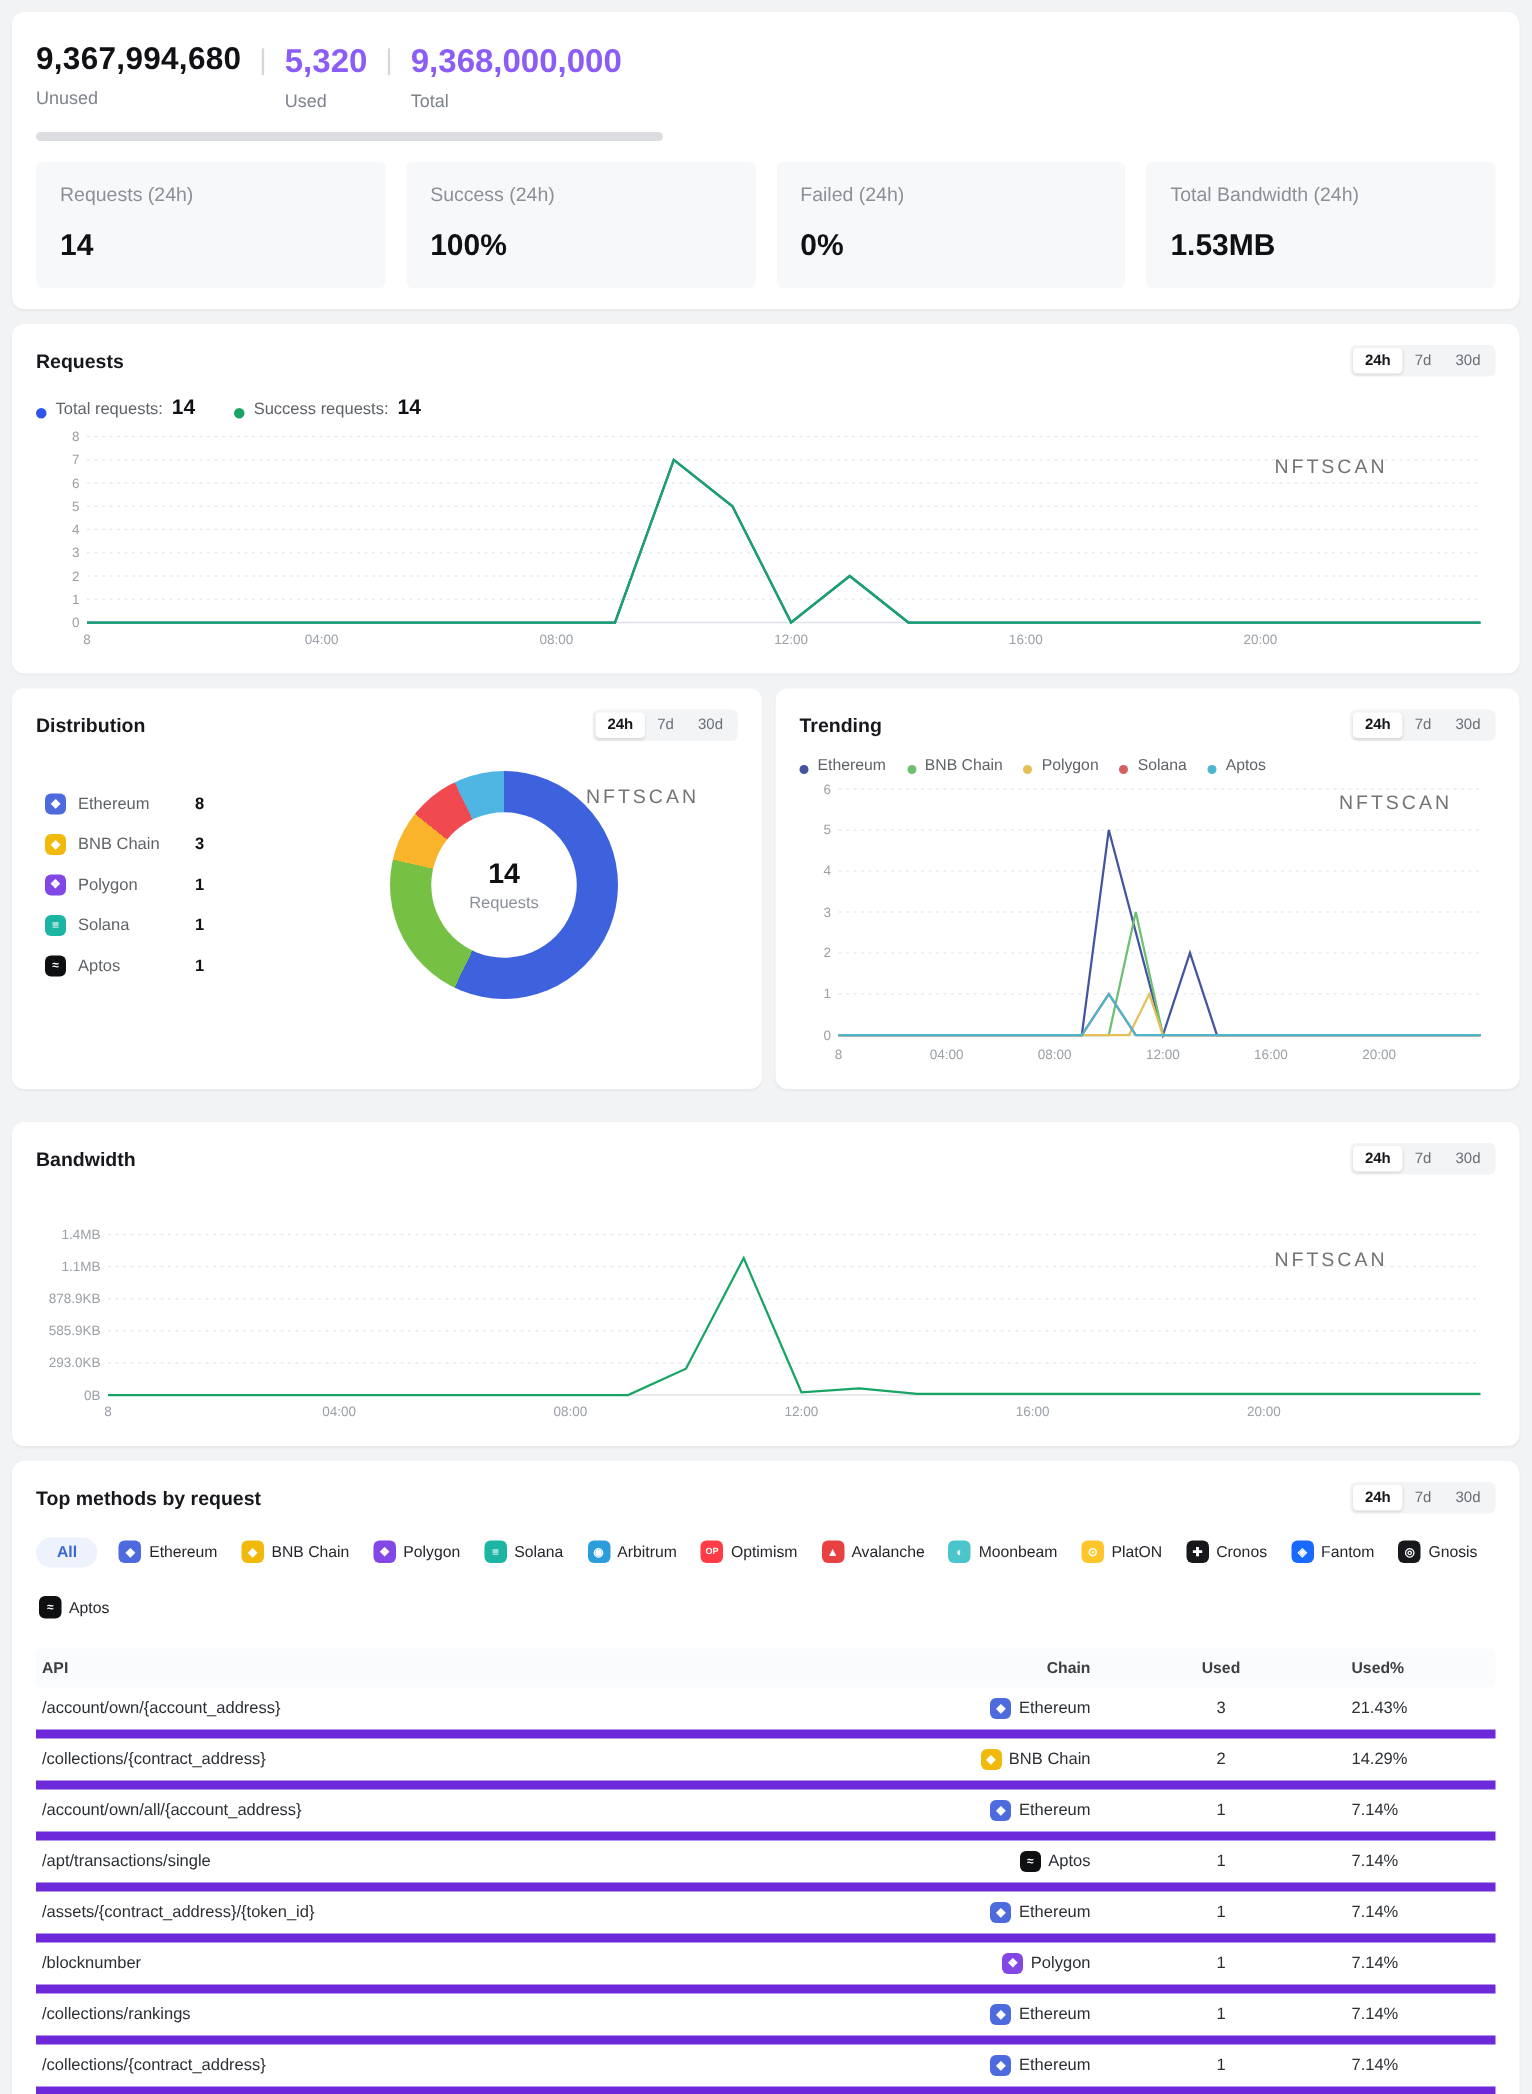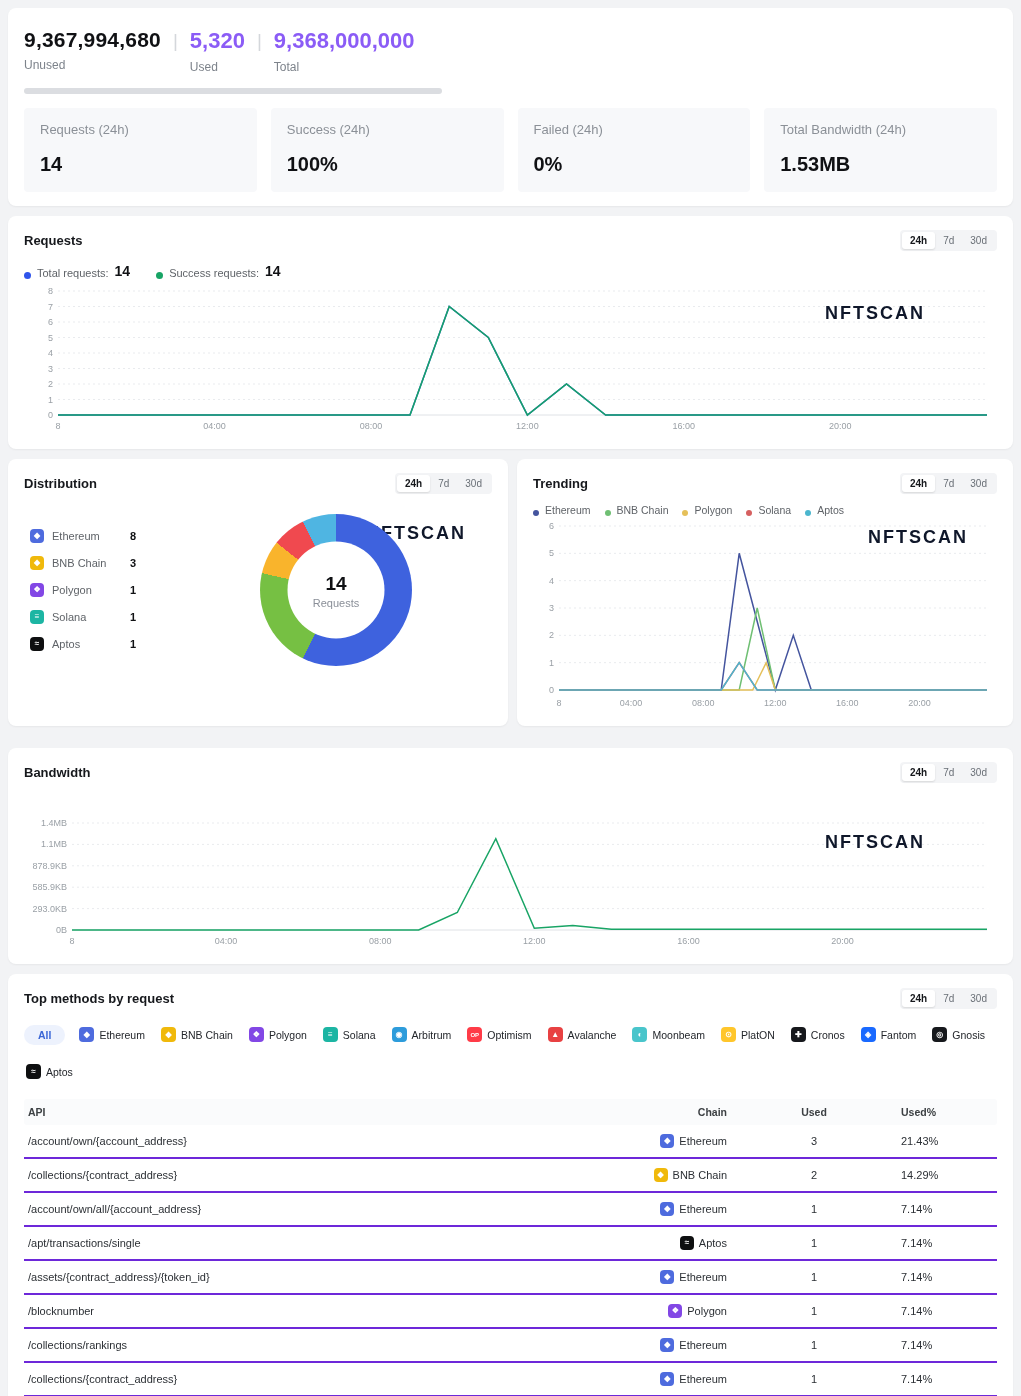--- a/index.html
+++ b/index.html
@@ -33,21 +33,21 @@
   .cl-dot { width:7px; height:7px; border-radius:50%; display:inline-block; }
   .cl-label { font-size:11px; color:#5f6368; }
   .cl-value { font-size:14px; font-weight:800; color:#101114; }
   .chart-legend.small { gap:14px; margin-top:10px; }
   .chart-legend.small .cl-dot { width:6px; height:6px; }
   .chart-legend.small .cl-label { font-size:10.5px; }
 
   svg { display:block; }
   svg text.tick { font-size:9px; fill:#9aa0a6; font-family:"Liberation Sans", sans-serif; }
 
-  .watermark { position:absolute; font-size:18px; font-weight:700; letter-spacing:2px; color:#0f172a; user-select:none; }
+  .watermark { position:absolute; font-size:13px; font-weight:400; letter-spacing:2px; color:#737373; user-select:none; }
   .wm-req { right:88px; top:87px; }
   .wm-dist { right:42px; top:64px; }
   .wm-trend { right:45px; top:68px; }
   .wm-band { right:88px; top:84px; }
 
   
   .half-row { display:flex; gap:9px; margin-bottom:22px; }
   .half-row .panel { margin-bottom:0; }
   .panel.dist { width:500px; flex:none; }
   .panel.trend { flex:1; }
@@ -67,21 +67,21 @@
   .cicon { width:14px; height:14px; border-radius:4px; color:#fff; display:inline-flex; align-items:center; justify-content:center; font-size:8px; line-height:1; flex:none; font-weight:700; }
   .chips { display:flex; flex-wrap:wrap; column-gap:12px; row-gap:14px; align-items:center; margin-top:14px; }
   .chip { display:inline-flex; align-items:center; gap:5px; font-size:10.5px; color:#23262b; cursor:pointer; padding:4px 2px; }
   .chip .cicon { width:15px; height:15px; font-size:8px; }
   .chip.all { background:#edf2fd; color:#3a66d6; border-radius:12px; padding:4px 14px; font-weight:600; }
 
   
   .table { margin-top:16px; }
   .t-head, .t-row { display:grid; grid-template-columns:1fr 170px 150px 96px; align-items:center;gap:12px; }
   .t-head { background:#fafbfc; height:26px; font-size:10.5px; font-weight:700; color:#3c4043; border-radius:3px; }
-  .t-row { height:34px; border-bottom:2px solid #6d28d9; font-size:11px; color:#2b2f34; }
+  .t-row { height:34px; border-bottom:6px solid #6d28d9; font-size:11px; color:#2b2f34; }
   .t-row:last-child { border-bottom:none; }
   .col-api { padding-left:4px; }
   .col-chain { display:flex; justify-content:flex-end; align-items:center; gap:5px; }
   .col-used { text-align:center; }
   .col-pct { text-align:left; padding-right:4px; }
 </style>
 </head>
 <body>
 
 <div class="wrap">

